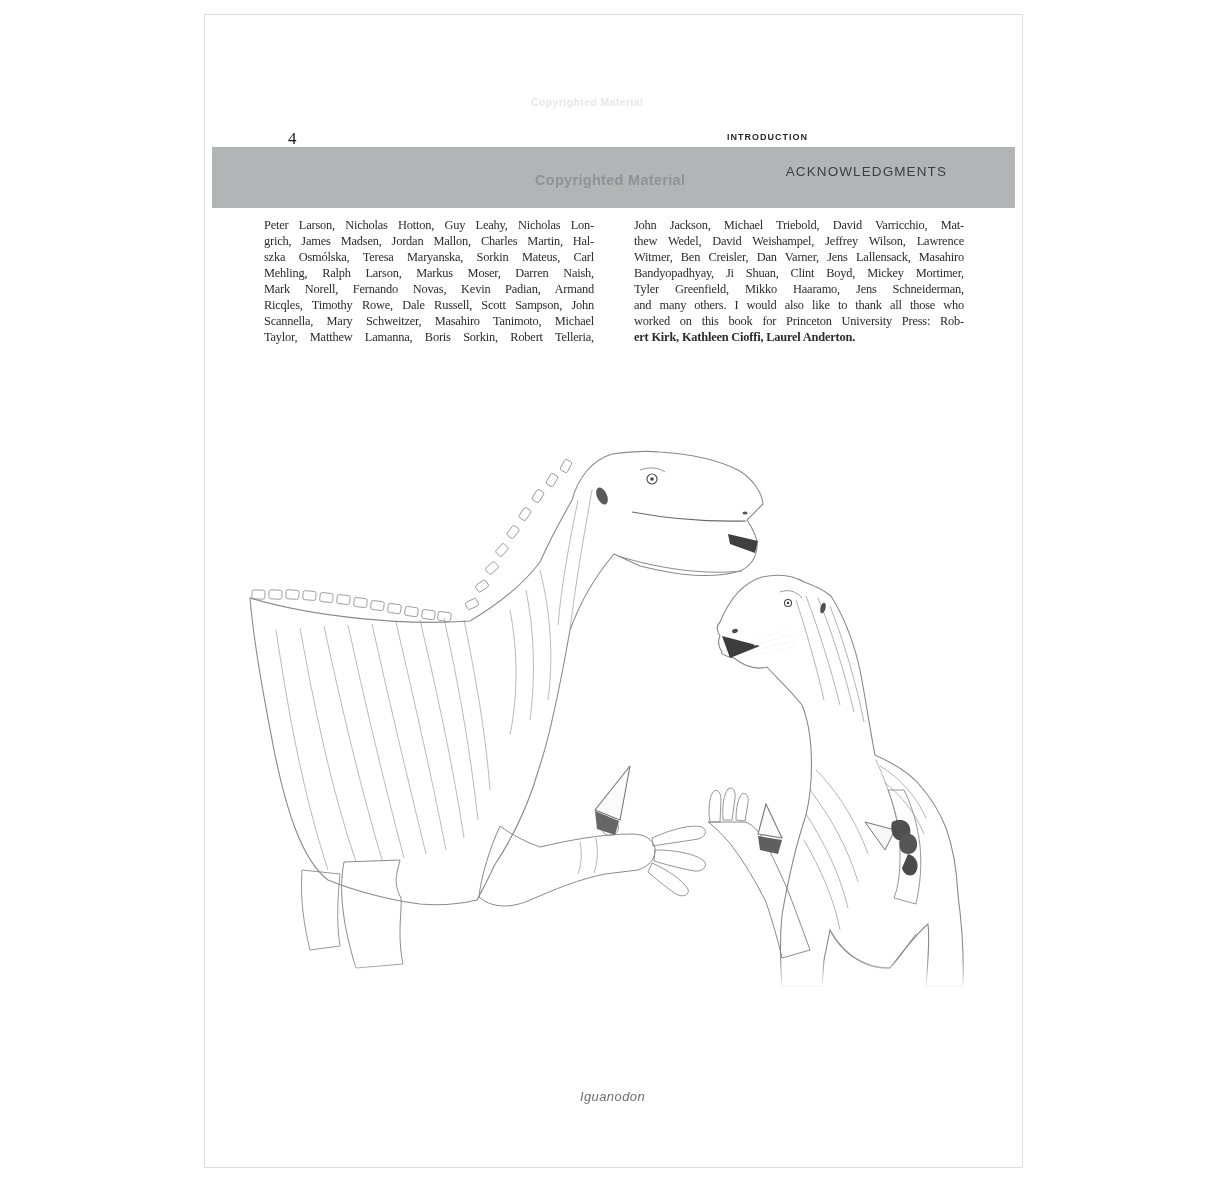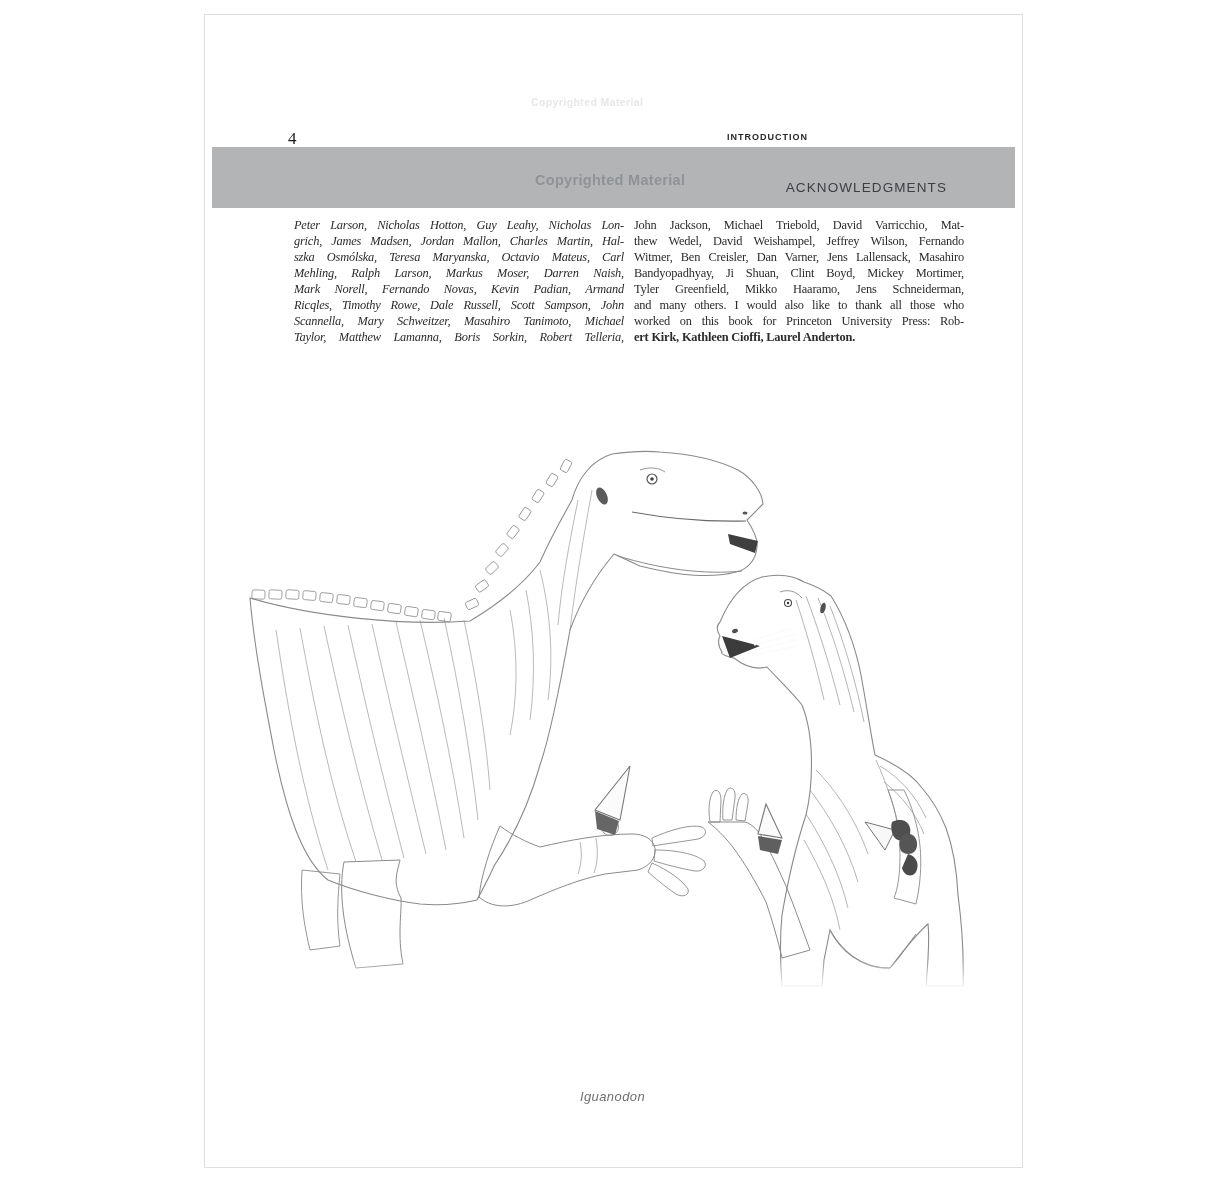--- a/index.html
+++ b/index.html
@@ -27,30 +27,30 @@
   .banner{
     position:absolute;left:212px;top:147px;width:803px;height:61px;
     background:var(--banner-bg,#b3b4b6);
   }
   .watermark{
     position:absolute;left:323px;top:25px;
     font-size:14.5px;font-weight:700;letter-spacing:.3px;
     color:var(--watermark-text,#8f9296);
   }
   .acktitle{
-    position:absolute;right:68px;top:33px;
+    position:absolute;right:68px;top:17px;
     font-size:13.5px;letter-spacing:1.1px;
     color:var(--section-title-text,#3c3e42);
   }
   .col{
     position:absolute;top:217px;width:330px;
     font-family:"Liberation Serif",serif;font-size:12.4px;line-height:16px;
     letter-spacing:-0.2px;color:var(--body-text,#2b2b2b);text-align:justify;
   }
-  .col-left{left:294px;font-style:italic;}
+  .col-left{left:264px;}
   .col-right{left:634px;}
   .tline{white-space:nowrap;text-align-last:justify;}
   .tline.last{text-align-last:auto;font-weight:bold;}
   .illus{position:absolute;left:240px;top:430px;width:750px;height:560px;}
   .caption{
     position:absolute;left:204px;top:1089px;width:817px;text-align:center;
     font-style:italic;font-size:13px;letter-spacing:.4px;
     color:var(--caption-text,#6f7073);
   }
   svg .ink{stroke:var(--ink,#8a8a8a);fill:none;}
@@ -65,31 +65,31 @@
 <div class="runhead">INTRODUCTION</div>
 
 <div class="banner">
   <div class="watermark">Copyrighted Material</div>
   <div class="acktitle">ACKNOWLEDGMENTS</div>
 </div>
 
 <div class="col col-left">
   <div class="tline">Peter Larson, Nicholas Hotton, Guy Leahy, Nicholas Lon-</div>
   <div class="tline">grich, James Madsen, Jordan Mallon, Charles Martin, Hal-</div>
-  <div class="tline">szka Osmólska, Teresa Maryanska, Octavio Mateus, Carl</div>
+  <div class="tline">szka Osmólska, Teresa Maryanska, Sorkin Mateus, Carl</div>
   <div class="tline">Mehling, Ralph Larson, Markus Moser, Darren Naish,</div>
   <div class="tline">Mark Norell, Fernando Novas, Kevin Padian, Armand</div>
   <div class="tline">Ricqles, Timothy Rowe, Dale Russell, Scott Sampson, John</div>
   <div class="tline">Scannella, Mary Schweitzer, Masahiro Tanimoto, Michael</div>
   <div class="tline">Taylor, Matthew Lamanna, Boris Sorkin, Robert Telleria,</div>
 </div>
 
 <div class="col col-right">
   <div class="tline">John Jackson, Michael Triebold, David Varricchio, Mat-</div>
-  <div class="tline">thew Wedel, David Weishampel, Jeffrey Wilson, Fernando</div>
+  <div class="tline">thew Wedel, David Weishampel, Jeffrey Wilson, Lawrence</div>
   <div class="tline">Witmer, Ben Creisler, Dan Varner, Jens Lallensack, Masahiro</div>
   <div class="tline">Bandyopadhyay, Ji Shuan, Clint Boyd, Mickey Mortimer,</div>
   <div class="tline">Tyler Greenfield, Mikko Haaramo, Jens Schneiderman,</div>
   <div class="tline">and many others. I would also like to thank all those who</div>
   <div class="tline">worked on this book for Princeton University Press: Rob-</div>
   <div class="tline last">ert Kirk, Kathleen Cioffi, Laurel Anderton.</div>
 </div>
 
 <svg class="illus" viewBox="0 0 750 560">
   <defs>

